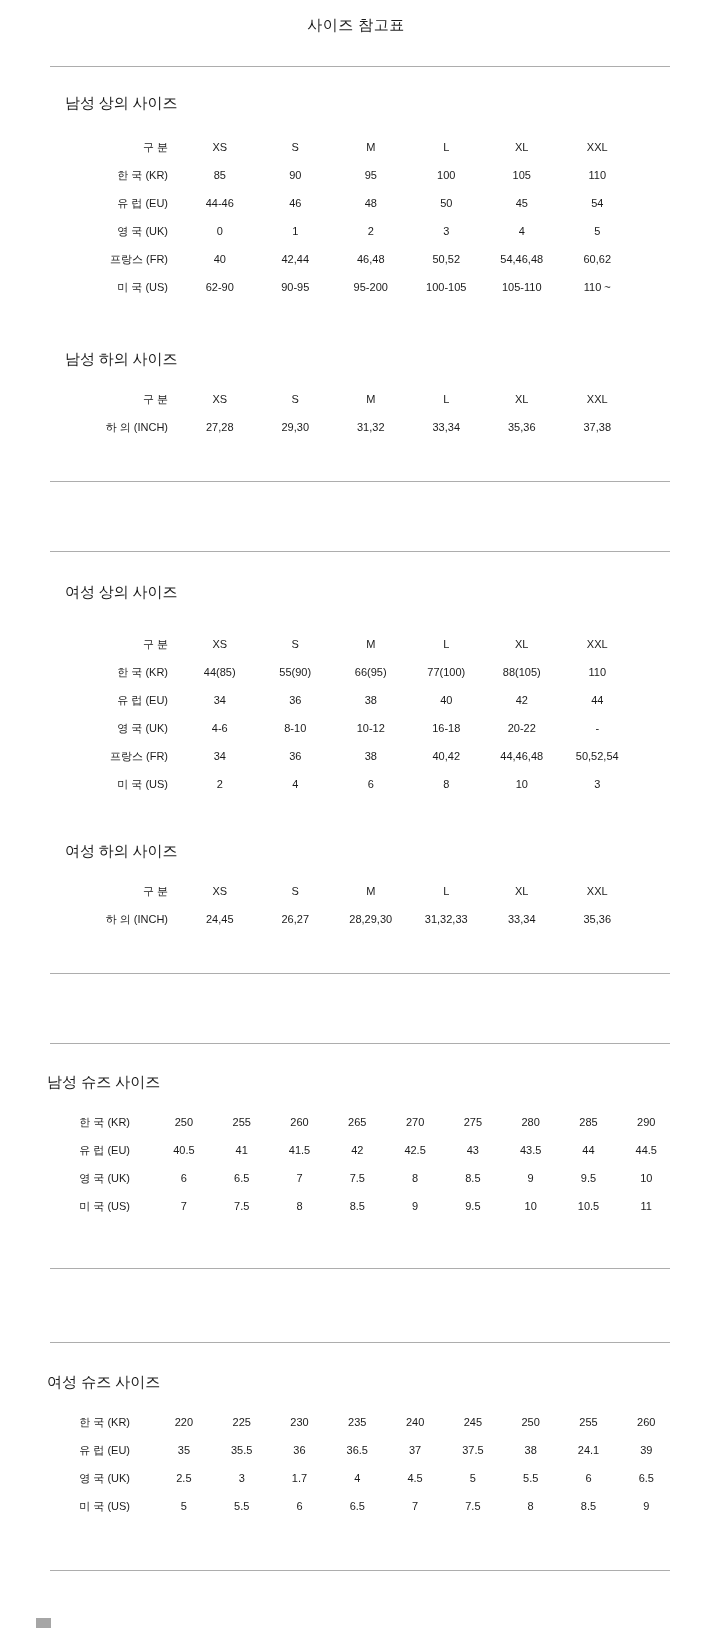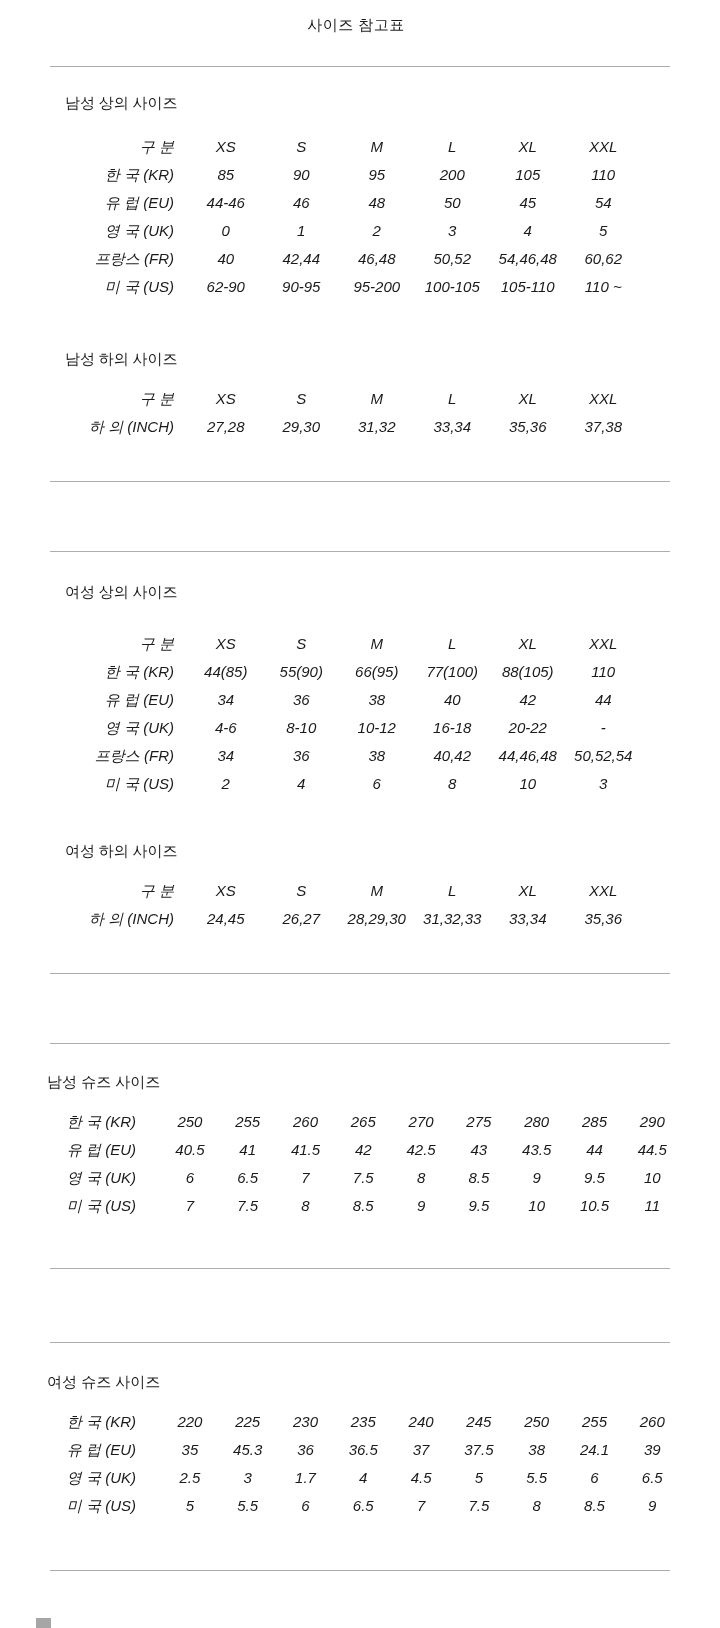--- a/index.html
+++ b/index.html
@@ -12,21 +12,21 @@
     position:absolute;top:14px;left:0;width:712px;height:22px;line-height:22px;
     text-align:center;font-size:15px;letter-spacing:.5px;
   }
   .divider{
     position:absolute;left:50px;width:620px;height:0;
     border-top:1px solid var(--divider,#adadad);
   }
   .sec-title{position:absolute;height:20px;line-height:20px;font-size:15px;white-space:nowrap;}
   .sec-title.clothes{left:65px;font-family:Liberation Serif, serif;}
   .sec-title.shoes{left:47px;}
-  .tbl{position:absolute;left:56px;display:grid;font-size:15px;font-style:italic;}
+  .tbl{position:absolute;left:50px;display:grid;font-size:11px;}
   .t6{grid-template-columns:132px repeat(6,75.5px);}
   .t9{grid-template-columns:105px repeat(9,57.8px);}
   .cell{height:28px;line-height:28px;white-space:nowrap;overflow:visible;}
   .val{text-align:center;}
   .lbl{text-align:right;}
   .t6 .lbl{padding-right:14px;}
   .t9 .lbl{padding-right:25px;}
   .marker{
     position:absolute;left:36px;top:1618px;width:15px;height:10px;
     background:var(--marker,#a6a6a6);
@@ -47,21 +47,21 @@
       <div class="cell val">XS</div>
       <div class="cell val">S</div>
       <div class="cell val">M</div>
       <div class="cell val">L</div>
       <div class="cell val">XL</div>
       <div class="cell val">XXL</div>
       <div class="cell lbl">한 국 (KR)</div>
       <div class="cell val">85</div>
       <div class="cell val">90</div>
       <div class="cell val">95</div>
-      <div class="cell val">200</div>
+      <div class="cell val">100</div>
       <div class="cell val">105</div>
       <div class="cell val">110</div>
       <div class="cell lbl">유 럽 (EU)</div>
       <div class="cell val">44-46</div>
       <div class="cell val">46</div>
       <div class="cell val">48</div>
       <div class="cell val">50</div>
       <div class="cell val">45</div>
       <div class="cell val">54</div>
       <div class="cell lbl">영 국 (UK)</div>
@@ -229,21 +229,21 @@
       <div class="cell val">225</div>
       <div class="cell val">230</div>
       <div class="cell val">235</div>
       <div class="cell val">240</div>
       <div class="cell val">245</div>
       <div class="cell val">250</div>
       <div class="cell val">255</div>
       <div class="cell val">260</div>
       <div class="cell lbl">유 럽 (EU)</div>
       <div class="cell val">35</div>
-      <div class="cell val">45.3</div>
+      <div class="cell val">35.5</div>
       <div class="cell val">36</div>
       <div class="cell val">36.5</div>
       <div class="cell val">37</div>
       <div class="cell val">37.5</div>
       <div class="cell val">38</div>
       <div class="cell val">24.1</div>
       <div class="cell val">39</div>
       <div class="cell lbl">영 국 (UK)</div>
       <div class="cell val">2.5</div>
       <div class="cell val">3</div>

